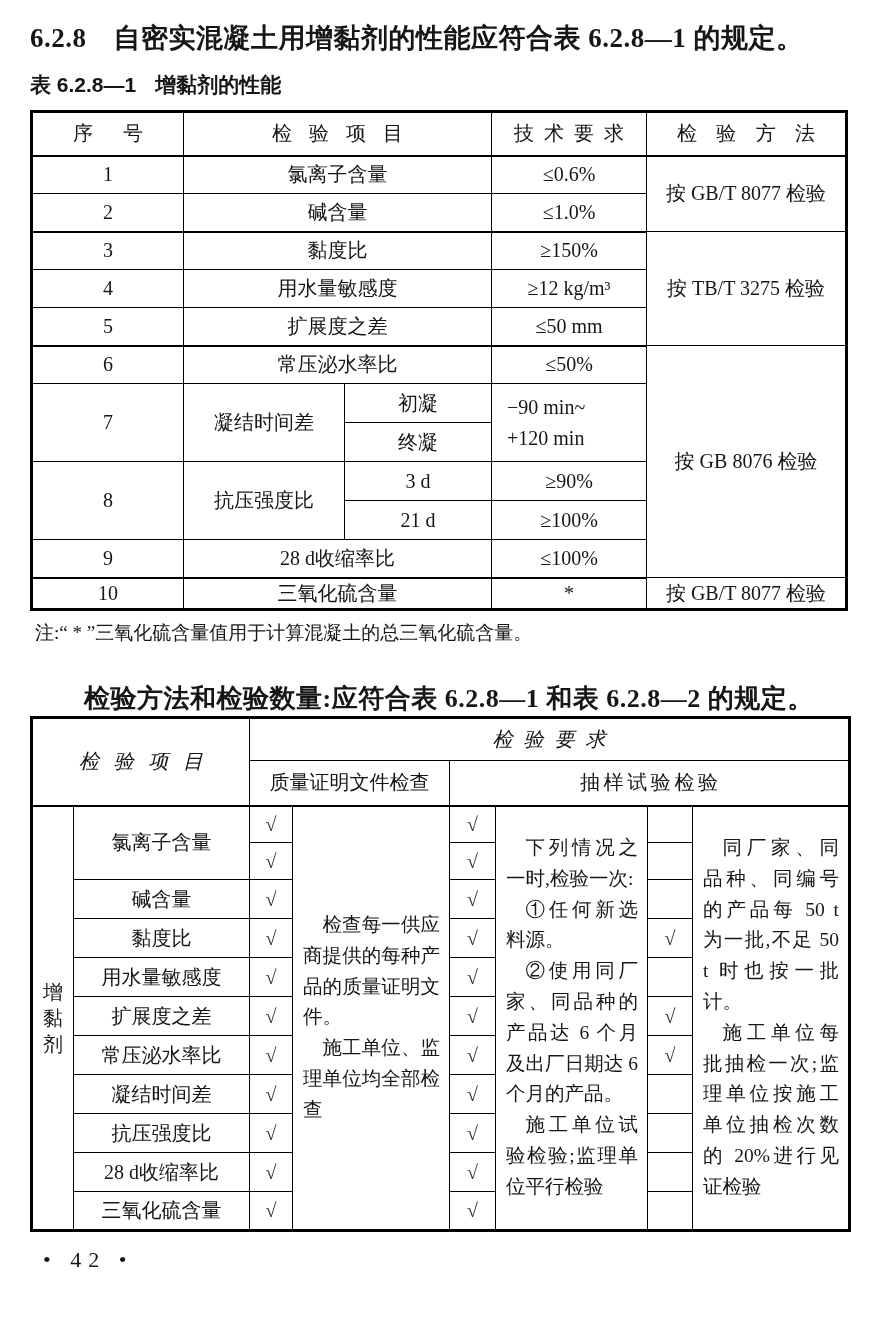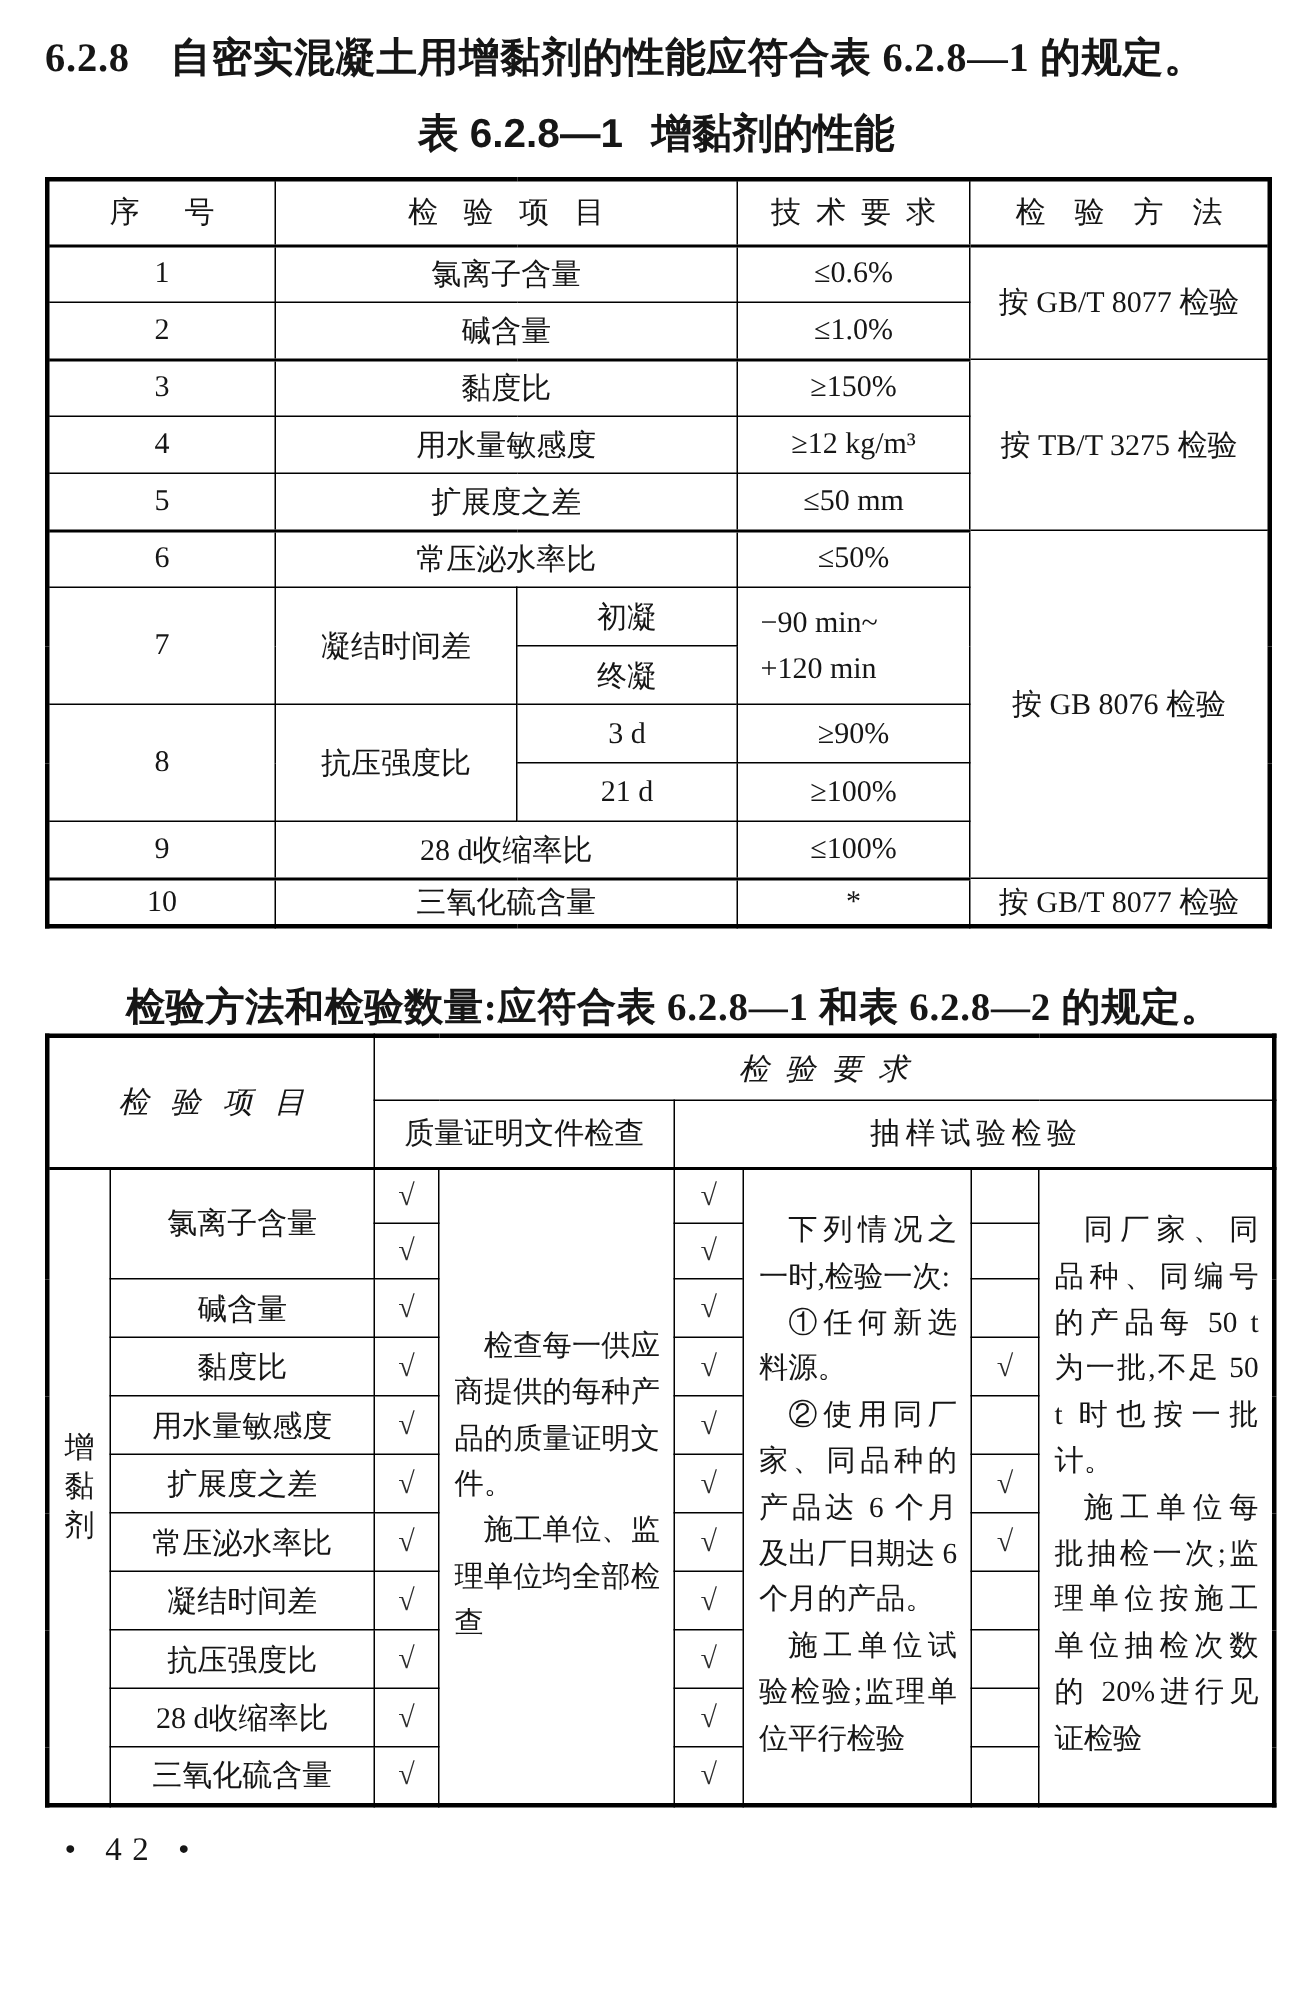--- a/index.html
+++ b/index.html
@@ -10,22 +10,22 @@
     font-family:"Liberation Serif","DejaVu Serif",serif;
   }
   .page { padding:20px 29px 0 30px; }
 
   
   .clause { font-size:27px; font-weight:bold; letter-spacing:.5px; white-space:nowrap; }
   .clause-no { margin-right:27px; }
 
   
   .tbl-title {
-    text-align:center; font-family:"Liberation Sans","DejaVu Sans",sans-serif;
-    font-weight:bold; font-size:27px; margin-top:15px; margin-bottom:11px;
+    font-family:"Liberation Sans","DejaVu Sans",sans-serif;
+    font-weight:bold; font-size:21px; margin-top:15px; margin-bottom:11px;
   }
   .tbl-title .t-name { margin-left:19px; }
 
   
   table { border-collapse:collapse; table-layout:fixed; }
   td, th { border:1px solid #000; text-align:center; vertical-align:middle;
            font-weight:normal; font-size:20px; overflow:hidden; }
 
   
   .t1 { width:815px; border:3px solid #000; }
@@ -150,20 +150,21 @@
     </tr>
     <tr style="height:32px">
       <td>10</td>
       <td colspan="2">三氧化硫含量</td>
       <td>*</td>
       <td>按 GB/T 8077 检验</td>
     </tr>
   </tbody>
     </table>
 
+  <div class="note">注:“ * ”三氧化硫含量值用于计算混凝土的总三氧化硫含量。</div>
 
   <div class="para">检验方法和检验数量:应符合表 6.2.8—1 和表 6.2.8—2 的规定。</div>
 
 
   <table class="t2">
     <colgroup>
       <col style="width:42px">
         <col style="width:176px">
         <col style="width:43px">
         <col style="width:157px">

